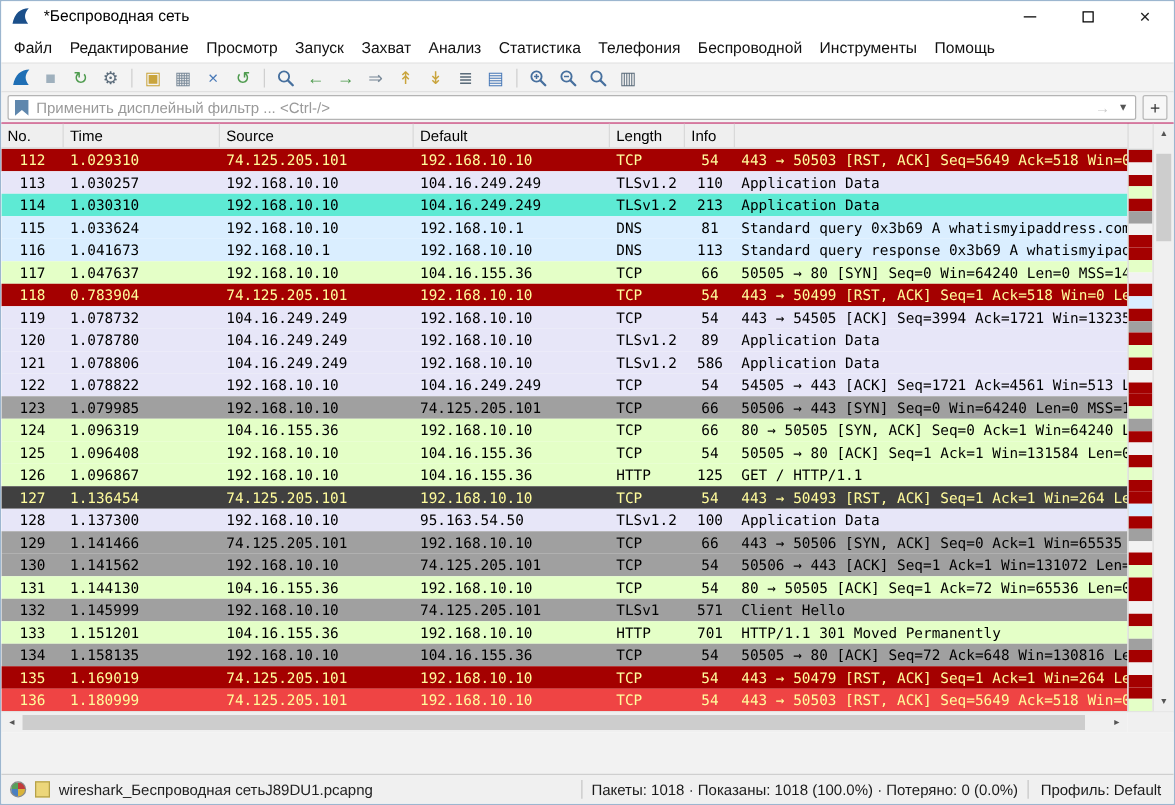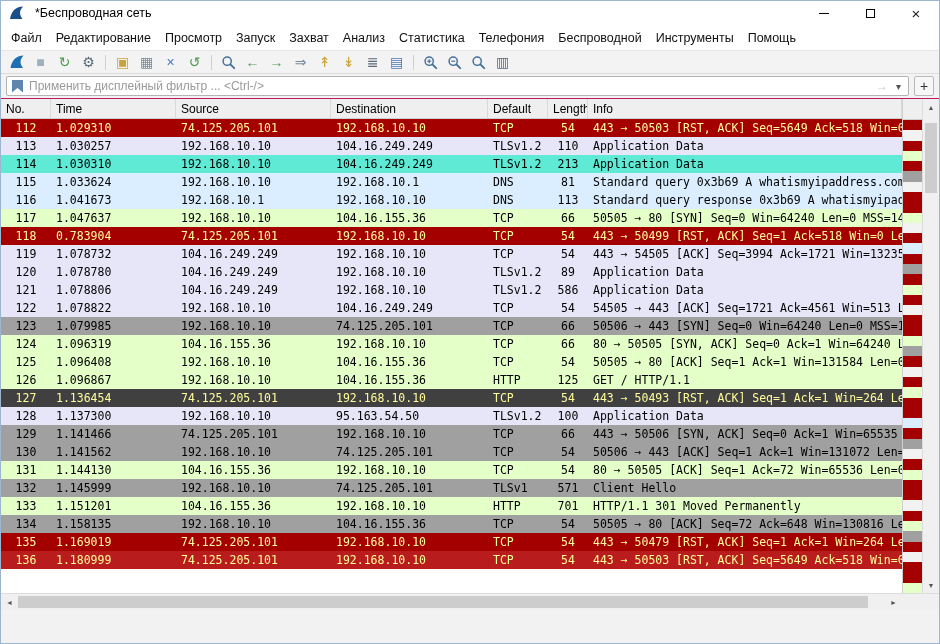--- a/index.html
+++ b/index.html
@@ -166,21 +166,20 @@
     </div>
     <div class="add-filter">+</div>
   </div>
 
   <div class="packet-area">
     <div class="ptable">
       <div class="thead">
           <div class="th">No.</div>
           <div class="th">Time</div>
           <div class="th">Source</div>
-          <div class="th">Destination</div>
           <div class="th">Default</div>
           <div class="th">Length</div>
           <div class="th">Info</div>
         </div>
       <div class="tbody">
           <div class="row" style="background: rgb(164, 0, 0); color: rgb(255, 252, 156);">
             <div class="cell no">112</div>
             <div class="cell time">1.029310</div>
             <div class="cell source">74.125.205.101</div>
             <div class="cell destination">192.168.10.10</div>
@@ -388,21 +387,21 @@
           </div>
           <div class="row" style="background: rgb(164, 0, 0); color: rgb(255, 252, 156);">
             <div class="cell no">135</div>
             <div class="cell time">1.169019</div>
             <div class="cell source">74.125.205.101</div>
             <div class="cell destination">192.168.10.10</div>
             <div class="cell protocol">TCP</div>
             <div class="cell length">54</div>
             <div class="cell info">443 → 50479 [RST, ACK] Seq=1 Ack=1 Win=264 Len=0</div>
           </div>
-          <div class="row" style="background: #b91c1c; color: rgb(255, 252, 156);">
+          <div class="row" style="background: #ef4444; color: rgb(255, 252, 156);">
             <div class="cell no">136</div>
             <div class="cell time">1.180999</div>
             <div class="cell source">74.125.205.101</div>
             <div class="cell destination">192.168.10.10</div>
             <div class="cell protocol">TCP</div>
             <div class="cell length">54</div>
             <div class="cell info">443 → 50503 [RST, ACK] Seq=5649 Ack=518 Win=0 Len=0</div>
           </div>
         </div>
     </div>
@@ -465,14 +464,23 @@
     <div class="hscroll">
       <div class="hs-arrow" style="left:0;">◄</div>
       <div class="hs-thumb"></div>
       <div class="hs-arrow" style="right:0;">►</div>
     </div>
     <div class="hcorner"></div>
   </div>
 
   <div class="gap"></div>
 
+  <div class="statusbar">
+    <span class="expert-dot"></span>
+    <span class="note-icon"></span>
+    <span class="sb-file">wireshark_Беспроводная сетьJ89DU1.pcapng</span>
+    <span class="sb-sep"></span>
+    <span class="sb-stats">Пакеты: 1018 · Показаны: 1018 (100.0%) · Потеряно: 0 (0.0%)</span>
+    <span class="sb-sep"></span>
+    <span class="sb-profile">Профиль: Default</span>
+  </div>
 
 </div>
 
 </body></html>

